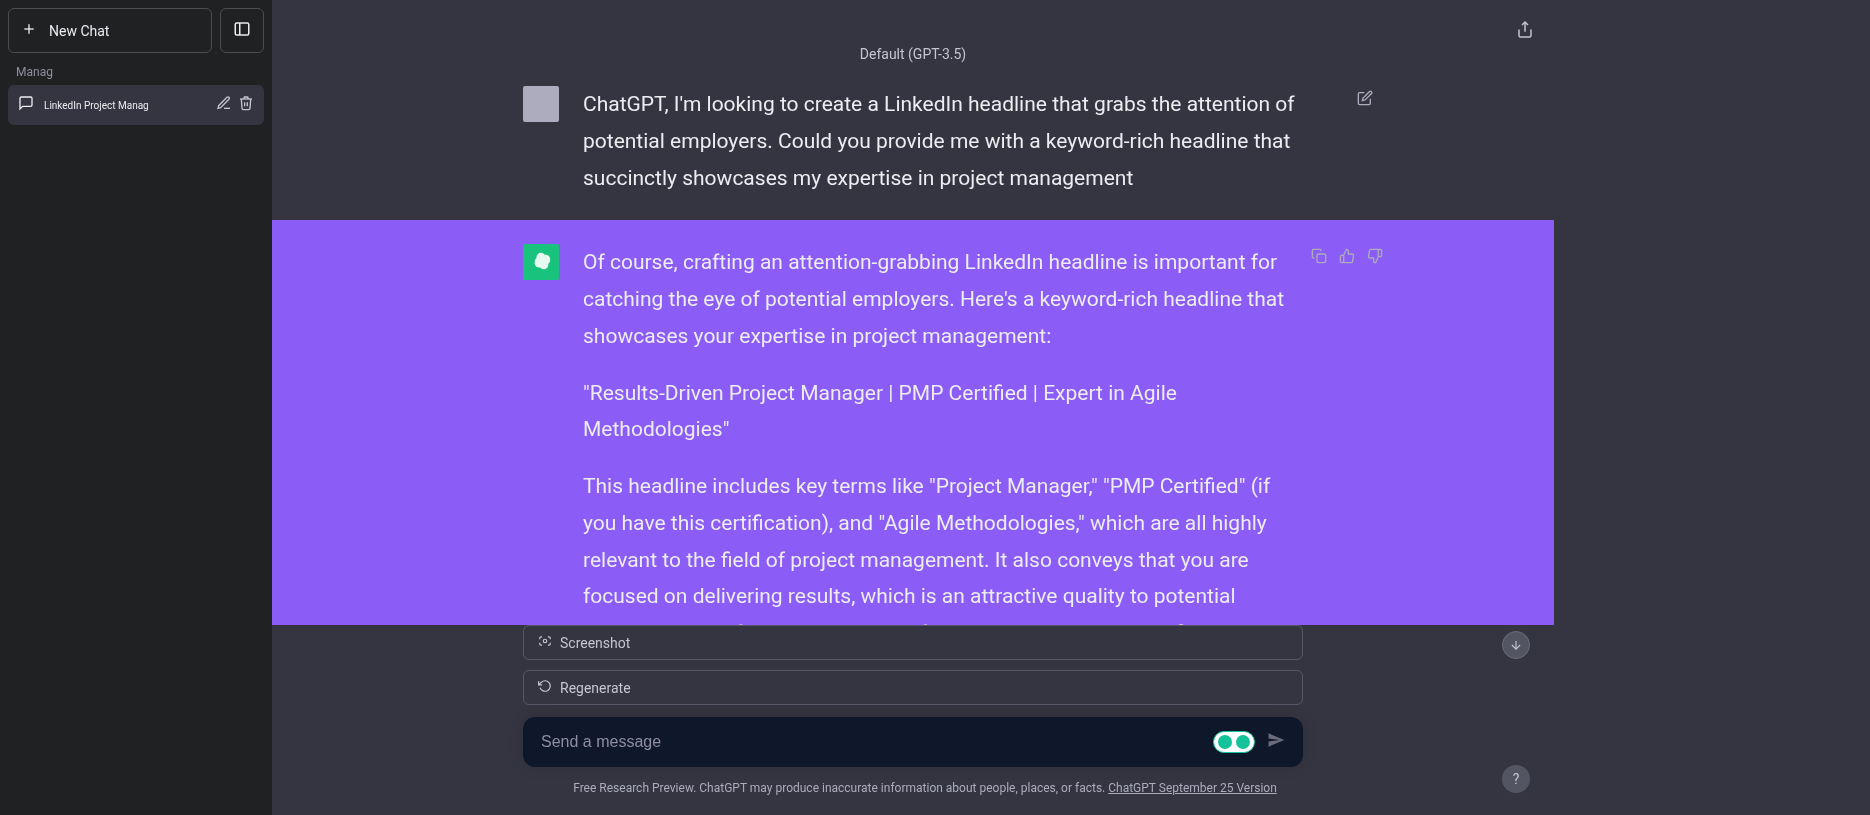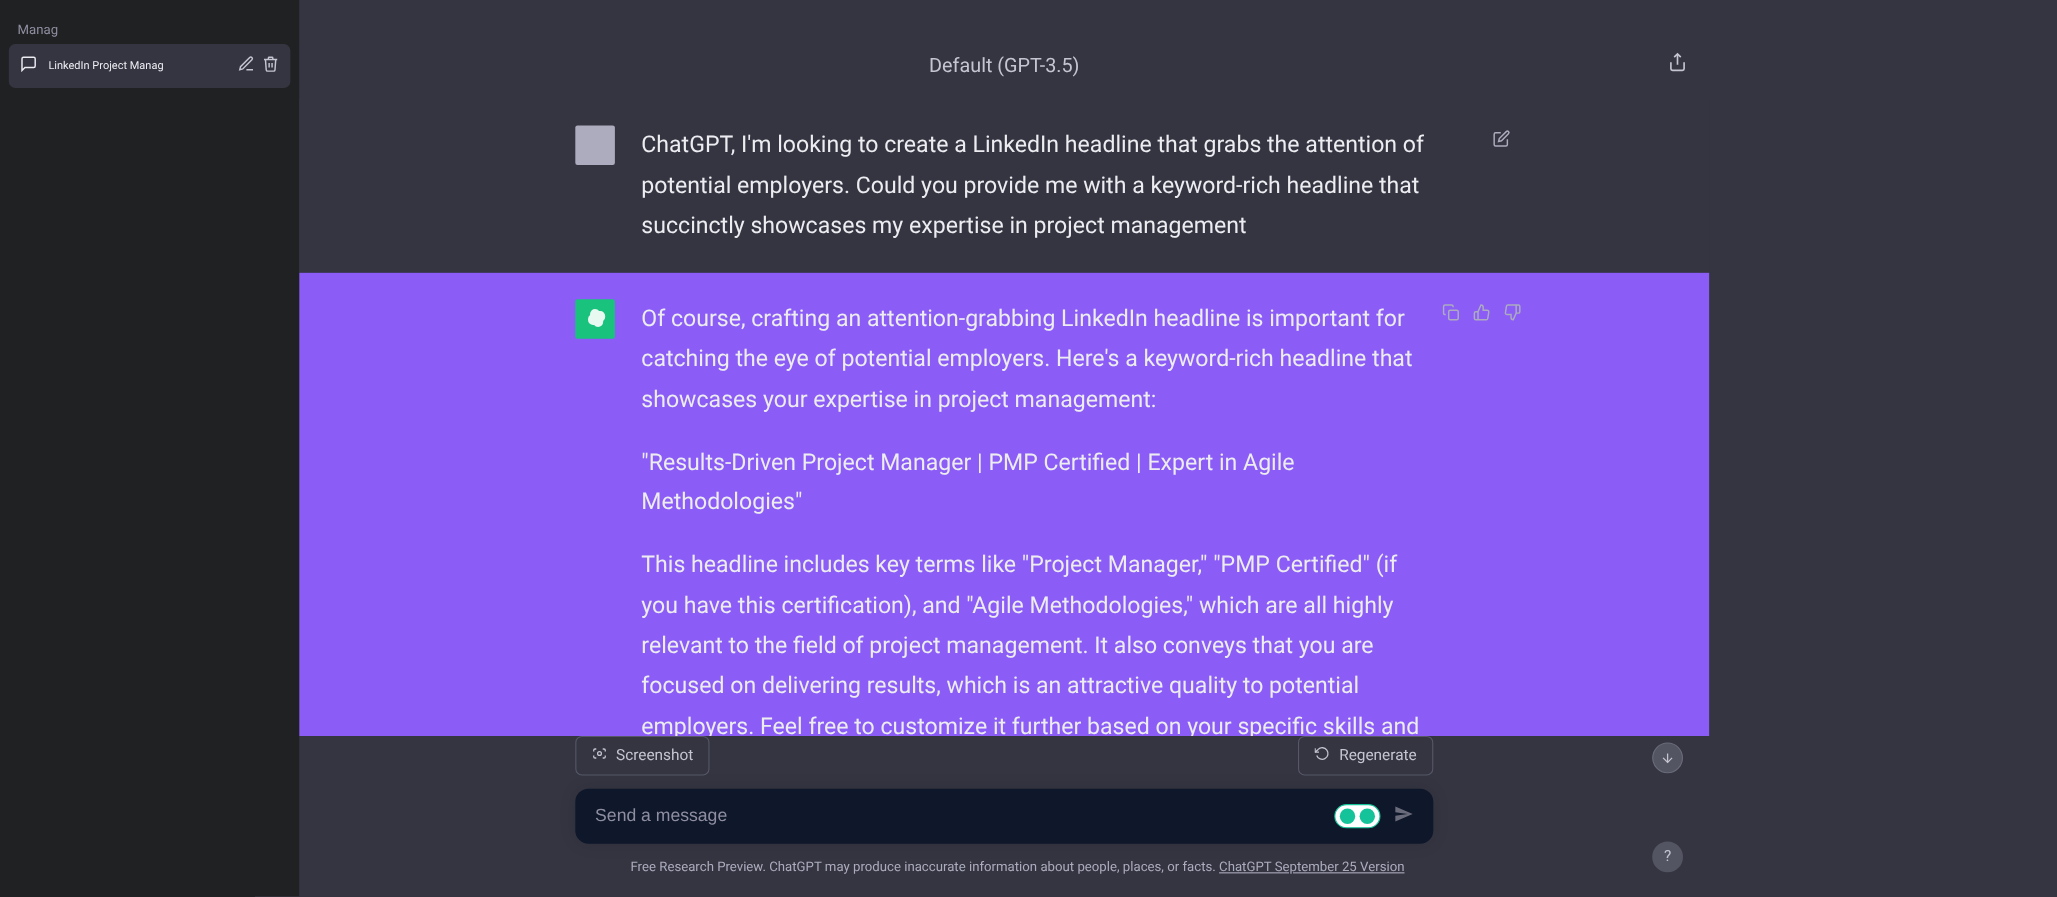--- a/index.html
+++ b/index.html
@@ -86,27 +86,26 @@
   .main {
     flex: 1;
     display: flex;
     flex-direction: column;
     position: relative;
     min-width: 0;
   }
   .header {
     height: 62px;
     display: flex;
-    align-items: center;
+    align-items: flex-end;
     justify-content: center;
     position: relative;
     color: #c5c5d2;
-    font-size: 18px;
+    font-size: 14px;
     flex-shrink:0;
-    margin-top:28px;
   }
   .share-btn {
     position: absolute;
     right: 20px;
     top: 50%;
     transform: translateY(-50%);
     color: #c5c5d2;
     cursor: pointer;
   }
   .share-btn svg { width: 18px; height: 18px; }
@@ -163,25 +162,26 @@
   .msg-actions.single { right: -50px; }
   .msg-actions svg { width: 16px; height: 16px; cursor: pointer; }
   
   .bottom {
     position: relative;
     flex-shrink:0;
     padding-bottom: 20px;
   }
   .action-row {
     display: flex;
-    justify-content: space-between;
+    justify-content: flex-end;
     gap: 10px;
     max-width: 820px;
     margin: 0 auto 12px auto;
     padding: 0 20px;
+    flex-direction: column;
   }
   .act-btn {
     display: flex;
     align-items: center;
     gap: 8px;
     padding: 8px 14px;
     border: 1px solid #565869;
     border-radius: 6px;
     font-size: 14px;
     color: #c5c5d2;
@@ -263,20 +263,39 @@
     justify-content: center;
     color: #c5c5d2;
     font-size: 14px;
     cursor: pointer;
   }
 </style>
 </head>
 <body>
 
 <div class="sidebar">
+  <div class="sidebar-top">
+    <div class="new-chat-btn">
+      <span>
+        <svg viewBox="0 0 24 24" fill="none" stroke="currentColor" stroke-width="2">
+            <line x1="12" y1="5" x2="12" y2="19"></line>
+            <line x1="5" y1="12" x2="19" y2="12"></line>
+          </svg>
+      </span>
+      <span>New Chat</span>
+    </div>
+    <div class="collapse-btn">
+      <span>
+        <svg viewBox="0 0 24 24" fill="none" stroke="currentColor" stroke-width="2">
+            <rect x="3" y="4" width="18" height="16" rx="2"></rect>
+            <line x1="9" y1="4" x2="9" y2="20"></line>
+          </svg>
+      </span>
+    </div>
+  </div>
   <div class="section-label">Manag</div>
   <div class="chat-item">
     <span class="chat-ico">
       <svg viewBox="0 0 24 24" fill="none" stroke="currentColor" stroke-width="2">
           <path d="M21 15a2 2 0 0 1-2 2H7l-4 4V5a2 2 0 0 1 2-2h14a2 2 0 0 1 2 2z"></path>
         </svg>
     </span>
     <span class="title">LinkedIn Project Manag</span>
     <span class="actions">
       <span>

